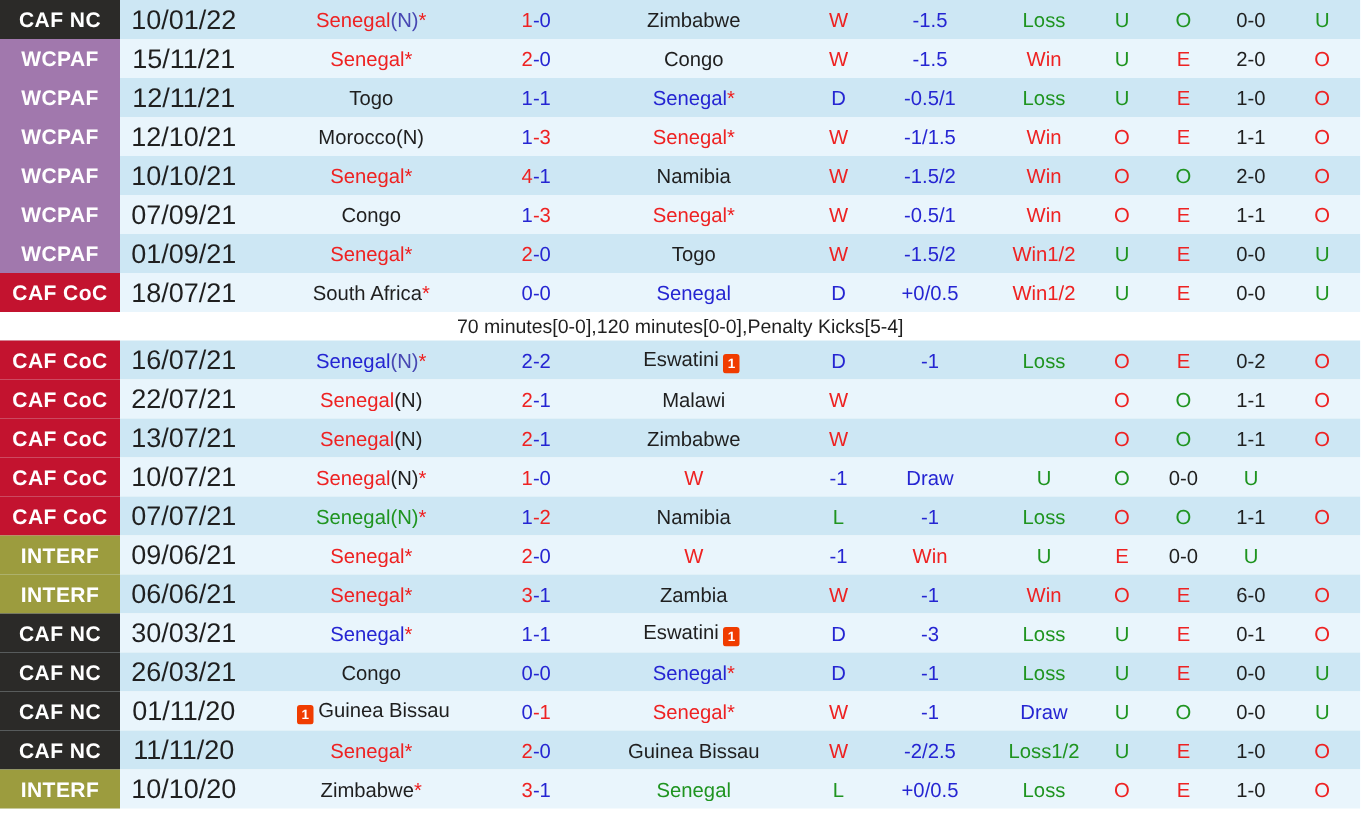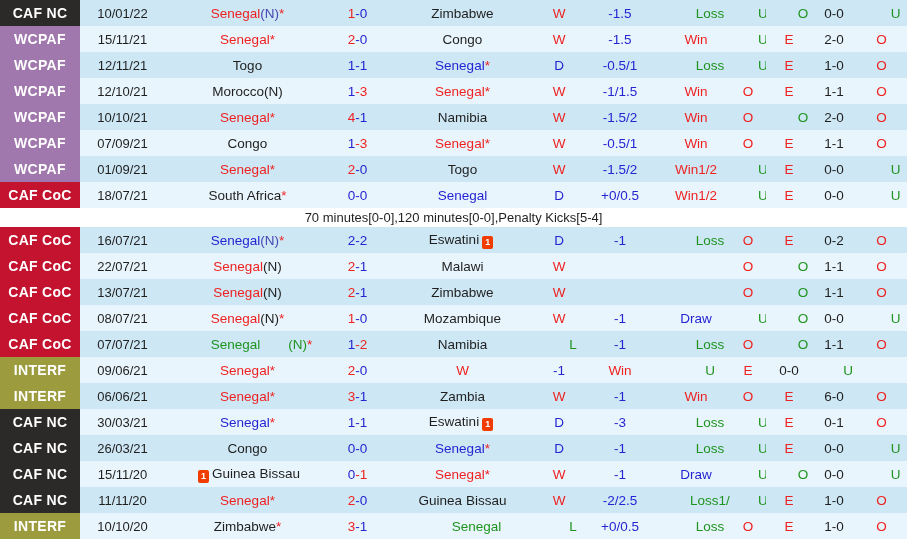--- a/index.html
+++ b/index.html
@@ -22,24 +22,24 @@
     letter-spacing: 0.3px;
   }
   .note-row {
     height: 19px;
     display: flex; align-items: center; justify-content: center;
     background: var(--note_bg);
     font-size: 13px; color: var(--text_black);
   }
   .c-red   { color: var(--text_red); }
   .c-blue  { color: var(--text_blue); }
-  .c-green { color: var(--text_green); margin-left: 28px; }
+  .c-green { color: var(--text_green); }
   .c-black { color: var(--text_black); }
   .c-navy  { color: var(--text_navy); }
-  .date-cell { font-size: 13px; color: var(--text_black); }
+  .date-cell { font-size: 18px; color: var(--text_black); }
   .score2    { color: var(--text_black); }
   .red-card {
     display: inline-block;
     width: 11px; height: 13px;
     background: var(--red_card);
     border-radius: 2px;
     color: #ffffff; font-size: 9px; font-weight: bold;
     line-height: 13px; text-align: center;
     vertical-align: -1px;
     margin: 0 3px;
@@ -199,24 +199,23 @@
       <div class="cell"><span class="c-red">W</span></div>
       <div class="cell c-blue"></div>
       <div class="cell"><span class="c-black"></span></div>
       <div class="cell"><span class="c-red">O</span></div>
       <div class="cell"><span class="c-green">O</span></div>
       <div class="cell score2">1-1</div>
       <div class="cell"><span class="c-red">O</span></div>
     </div>
     <div class="match-row" style="background: rgb(233, 245, 252);">
       <div class="badge" style="background: rgb(195, 19, 47);">CAF CoC</div>
-      <div class="cell date-cell">08/07/21</div>
+      <div class="cell date-cell">10/07/21</div>
       <div class="cell"><span class="c-red">Senegal</span><span class="c-black">(N)</span><span class="c-red">*</span></div>
       <div class="cell"><span class="c-red">1</span><span class="c-blue">-0</span></div>
-      <div class="cell"><span class="c-black">Mozambique</span></div>
       <div class="cell"><span class="c-red">W</span></div>
       <div class="cell c-blue">-1</div>
       <div class="cell"><span class="c-blue">Draw</span></div>
       <div class="cell"><span class="c-green">U</span></div>
       <div class="cell"><span class="c-green">O</span></div>
       <div class="cell score2">0-0</div>
       <div class="cell"><span class="c-green">U</span></div>
     </div>
     <div class="match-row" style="background: rgb(205, 231, 244);">
       <div class="badge" style="background: rgb(195, 19, 47);">CAF CoC</div>
@@ -282,21 +281,21 @@
       <div class="cell"><span class="c-blue">D</span></div>
       <div class="cell c-blue">-1</div>
       <div class="cell"><span class="c-green">Loss</span></div>
       <div class="cell"><span class="c-green">U</span></div>
       <div class="cell"><span class="c-red">E</span></div>
       <div class="cell score2">0-0</div>
       <div class="cell"><span class="c-green">U</span></div>
     </div>
     <div class="match-row" style="background: rgb(233, 245, 252);">
       <div class="badge" style="background: rgb(43, 42, 40);">CAF NC</div>
-      <div class="cell date-cell">15/11/20</div>
+      <div class="cell date-cell">01/11/20</div>
       <div class="cell"><span class="red-card">1</span><span class="c-black">Guinea Bissau</span></div>
       <div class="cell"><span class="c-blue">0</span><span class="c-red">-1</span></div>
       <div class="cell"><span class="c-red">Senegal</span><span class="c-red">*</span></div>
       <div class="cell"><span class="c-red">W</span></div>
       <div class="cell c-blue">-1</div>
       <div class="cell"><span class="c-blue">Draw</span></div>
       <div class="cell"><span class="c-green">U</span></div>
       <div class="cell"><span class="c-green">O</span></div>
       <div class="cell score2">0-0</div>
       <div class="cell"><span class="c-green">U</span></div>

